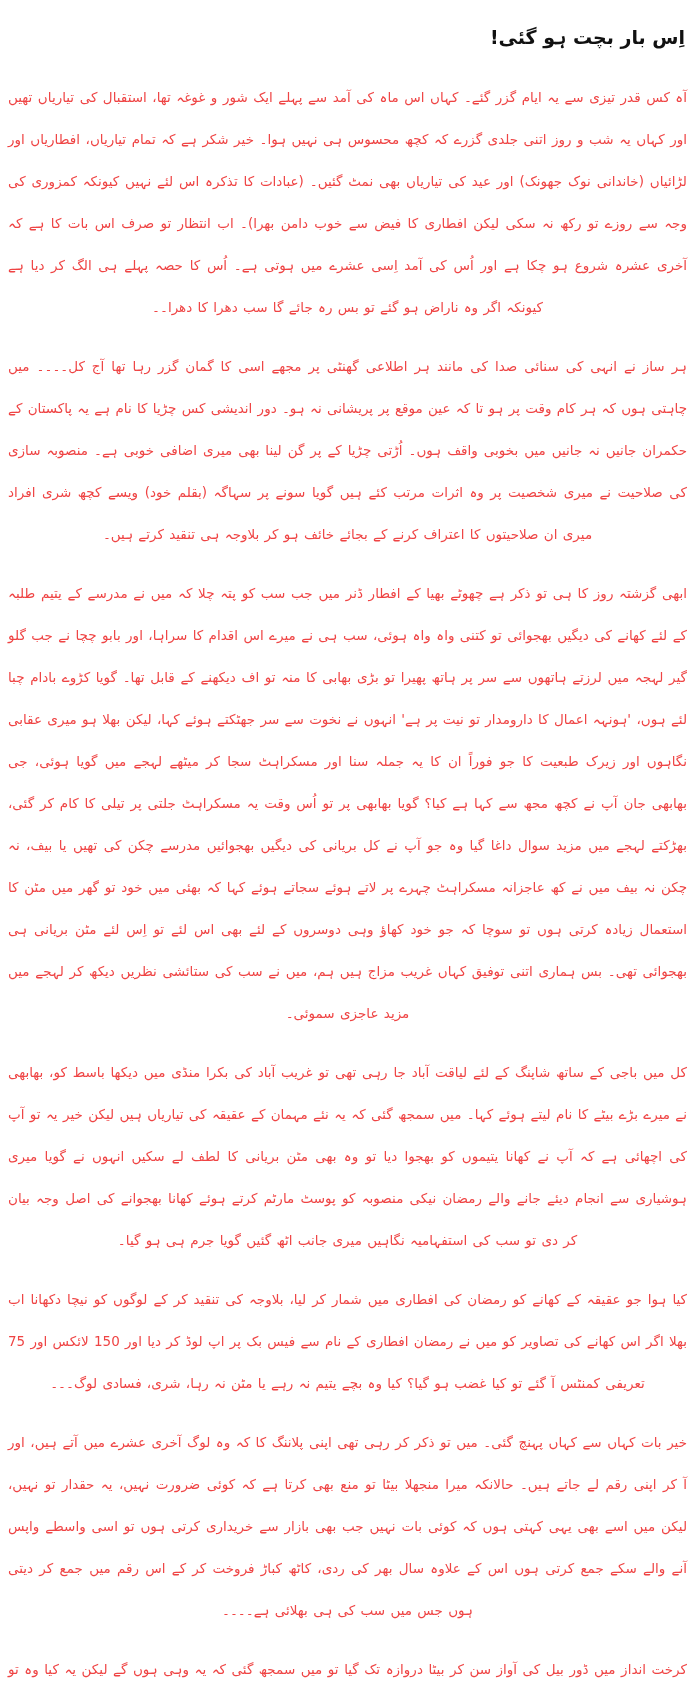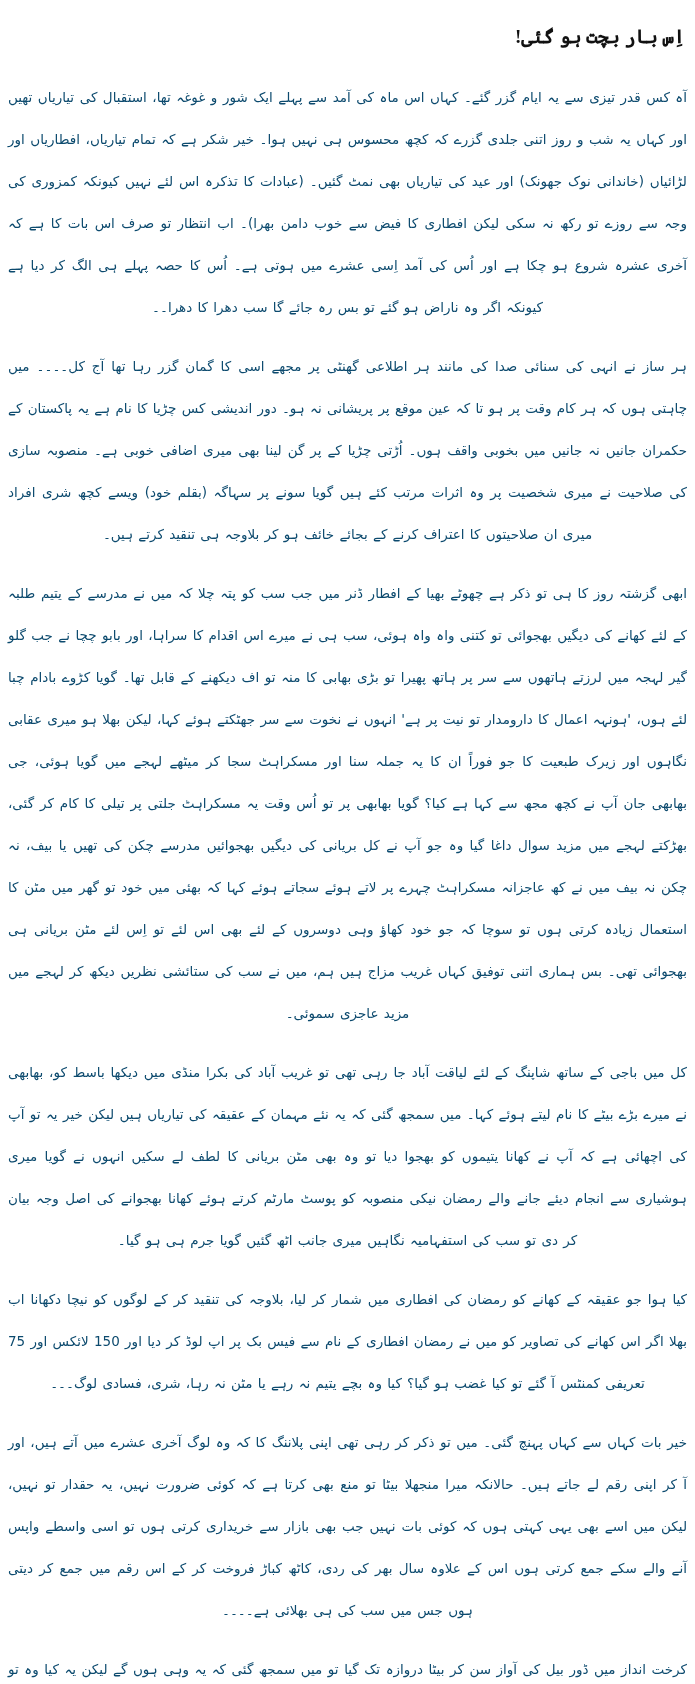--- a/index.html
+++ b/index.html
@@ -20,33 +20,32 @@
     background: #ffffff;
     color: #1d1d1d;
   }
   .title {
     font-size: 19px;
     font-weight: bold;
     text-align: right;
     color: #111111;
     margin: 6px 2px 24px 0;
     line-height: 1.6;
-    font-family: Liberation Serif, serif;
   }
   .paragraphs {
     width: 100%;
   }
   .para {
     font-size: 13.5px;
     line-height: 42px;
     margin: 0 0 17px 0;
     text-align: justify;
     text-align-last: center;
     word-spacing: 1px;
-    color: #0c4a6e;
+    color: #ef4444;
   }
 </style>
 </head>
 <body>
 
 <div class="doc">
   <h1 class="title">اِس بار بچت ہو گئی!</h1>
   <div class="paragraphs">
       <p class="para">آہ کس قدر تیزی سے یہ ایام گزر گئے۔ کہاں اس ماہ کی آمد سے پہلے ایک شور و غوغہ تھا، استقبال کی تیاریاں تھیں اور کہاں یہ شب و روز اتنی جلدی گزرے کہ کچھ محسوس ہی نہیں ہوا۔ خیر شکر ہے کہ تمام تیاریاں، افطاریاں اور لڑائیاں (خاندانی نوک جھونک) اور عید کی تیاریاں بھی نمٹ گئیں۔ (عبادات کا تذکرہ اس لئے نہیں کیونکہ کمزوری کی وجہ سے روزے تو رکھ نہ سکی لیکن افطاری کا فیض سے خوب دامن بھرا)۔ اب انتظار تو صرف اس بات کا ہے کہ آخری عشرہ شروع ہو چکا ہے اور اُس کی آمد اِسی عشرے میں ہوتی ہے۔ اُس کا حصہ پہلے ہی الگ کر دیا ہے کیونکہ اگر وہ ناراض ہو گئے تو بس رہ جائے گا سب دھرا کا دھرا۔۔</p>
       <p class="para">ہر ساز نے انہی کی سنائی صدا کی مانند ہر اطلاعی گھنٹی پر مجھے اسی کا گمان گزر رہا تھا آج کل۔۔۔۔ میں چاہتی ہوں کہ ہر کام وقت پر ہو تا کہ عین موقع پر پریشانی نہ ہو۔ دور اندیشی کس چڑیا کا نام ہے یہ پاکستان کے حکمران جانیں نہ جانیں میں بخوبی واقف ہوں۔ اُڑتی چڑیا کے پر گن لینا بھی میری اضافی خوبی ہے۔ منصوبہ سازی کی صلاحیت نے میری شخصیت پر وہ اثرات مرتب کئے ہیں گویا سونے پر سہاگہ (بقلم خود) ویسے کچھ شری افراد میری ان صلاحیتوں کا اعتراف کرنے کے بجائے خائف ہو کر بلاوجہ ہی تنقید کرتے ہیں۔</p>

